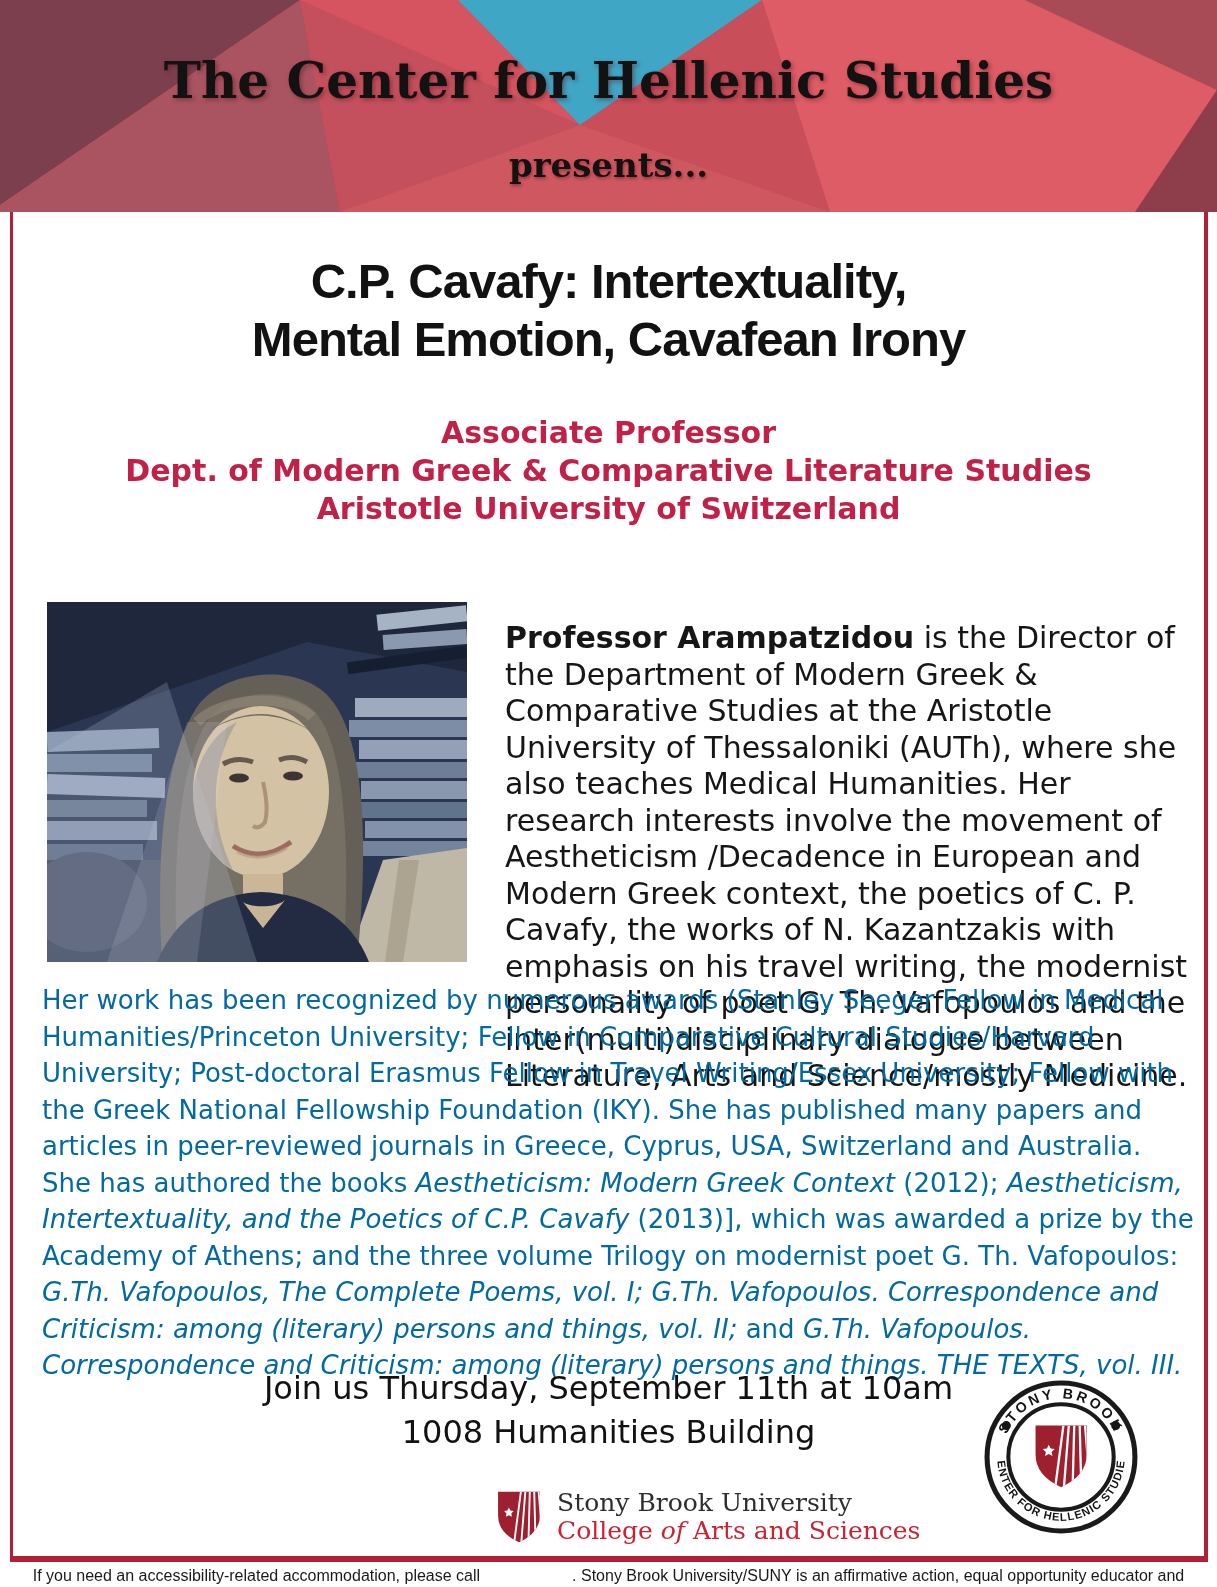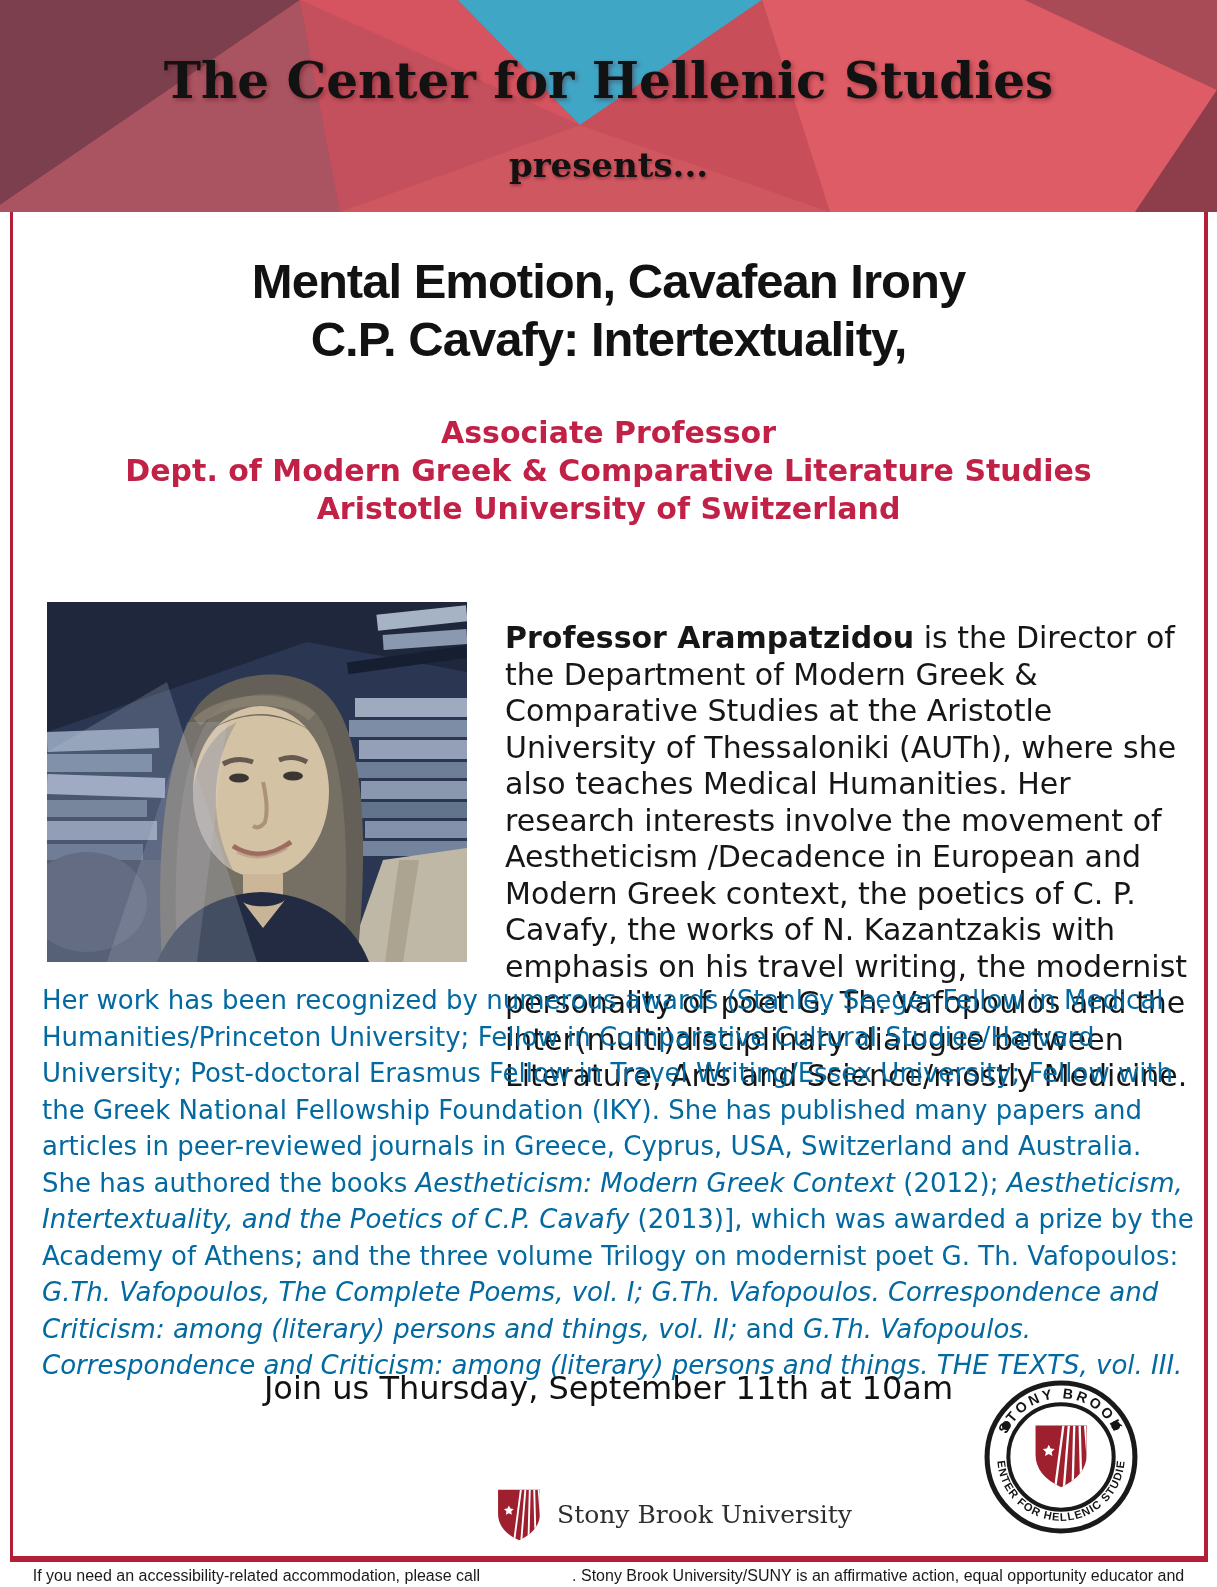--- a/index.html
+++ b/index.html
@@ -97,22 +97,22 @@
     </svg>
     <div class="banner-title">The Center for Hellenic Studies</div>
     <div class="banner-subtitle">presents...</div>
   </header>
 
   <div class="frame-left"></div>
   <div class="frame-right"></div>
   <div class="frame-bottom"></div>
 
   <div class="talk-title">
+    <div>C.P. Cavafy: Intertextuality,</div>
     <div>Mental Emotion, Cavafean Irony</div>
-    <div>C.P. Cavafy: Intertextuality,</div>
   </div>
 
   <div class="speaker">
     <div class="speaker-role">Associate Professor</div>
     <div class="speaker-dept">Dept. of Modern Greek &amp; Comparative Literature Studies</div>
     <div class="speaker-univ">Aristotle University of Switzerland</div>
   </div>
 
   <div class="photo">
     <svg width="420" height="360" viewBox="0 0 420 360">
@@ -165,28 +165,30 @@
       <polygon points="60,360 140,120 180,120 150,360" fill="#e8eef8" opacity="0.15"></polygon>
       <rect width="420" height="360" fill="#3c4f73" opacity="0.10"></rect>
     </svg>
   </div>
 
   <p class="bio-intro"><span style="font-weight: bold;">Professor Arampatzidou</span><span> is the Director of the Department of Modern Greek &amp; Comparative Studies at the Aristotle University of Thessaloniki (AUTh), where she also teaches Medical Humanities. Her research interests involve the movement of Aestheticism /Decadence in European and Modern Greek context, the poetics of C. P. Cavafy, the works of N. Kazantzakis with emphasis on his travel writing, the modernist personality of poet G. Th. Vafopoulos and the inter(multi)disciplinary dialogue between Literature, Arts and Science/mostly Medicine.</span></p>
   <p class="bio-full"><span>Her work has been recognized by numerous awards (Stanley Seeger Fellow in Medical Humanities/Princeton University; Fellow in Comparative Cultural Studies/Harvard University; Post-doctoral Erasmus Fellow in Travel Writing/Essex University; Fellow with the Greek National Fellowship Foundation (IKY). She has published many papers and articles in peer-reviewed journals in Greece, Cyprus, USA, Switzerland and Australia. She has authored the books </span><span style="font-style: italic;">Aestheticism: Modern Greek Context</span><span> (2012); </span><span style="font-style: italic;">Aestheticism, Intertextuality, and the Poetics of C.P. Cavafy</span><span> (2013)], which was awarded a prize by the Academy of Athens; and the three volume Trilogy on modernist poet G. Th. Vafopoulos: </span><span style="font-style: italic;">G.Th. Vafopoulos, The Complete Poems, vol. I; G.Th. Vafopoulos. Correspondence and Criticism: among (literary) persons and things, vol. II;</span><span> and </span><span style="font-style: italic;">G.Th. Vafopoulos. Correspondence and Criticism: among (literary) persons and things. THE TEXTS, vol. III.</span></p>
 
   <div class="event">
     <div>Join us Thursday, September 11th at 10am</div>
+    <div>1008 Humanities Building</div>
   </div>
 
   <div class="sbu-logo">
     <svg width="44" height="52" viewBox="0 0 60 72">
       <use href="#sbu-shield-shape"></use>
     </svg>
     <div>
       <div class="sbu-line1">Stony Brook University</div>
+      <div class="sbu-line2"><span>College </span><span style="font-style: italic;">of</span><span> Arts and Sciences</span></div>
     </div>
   </div>
 
   <svg class="seal" width="158" height="158" viewBox="0 0 156 156">
     <circle cx="78" cy="78" r="73" fill="#ffffff" stroke="#1a1a1a" stroke-width="5"></circle>
     <circle cx="78" cy="78" r="52" fill="#ffffff" stroke="#1a1a1a" stroke-width="4"></circle>
     <path id="sealArcTop" d="M 20,78 A 58,58 0 0 1 136,78" fill="none"></path>
     <path id="sealArcBottom" d="M 15,78 A 63,63 0 0 0 141,78" fill="none"></path>
     <text font-family="Liberation Sans,sans-serif" font-size="14" font-weight="bold" letter-spacing="3" fill="#151515">
       <textPath href="#sealArcTop" startOffset="50%" text-anchor="middle">STONY BROOK</textPath>

